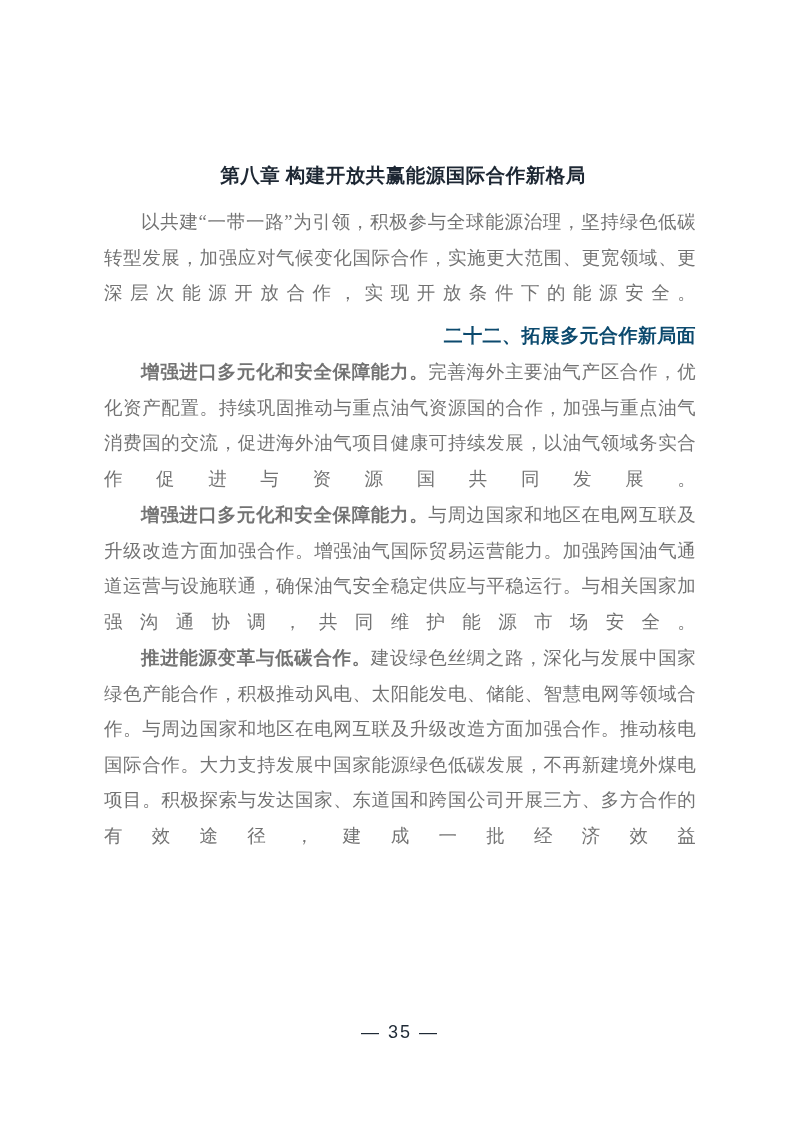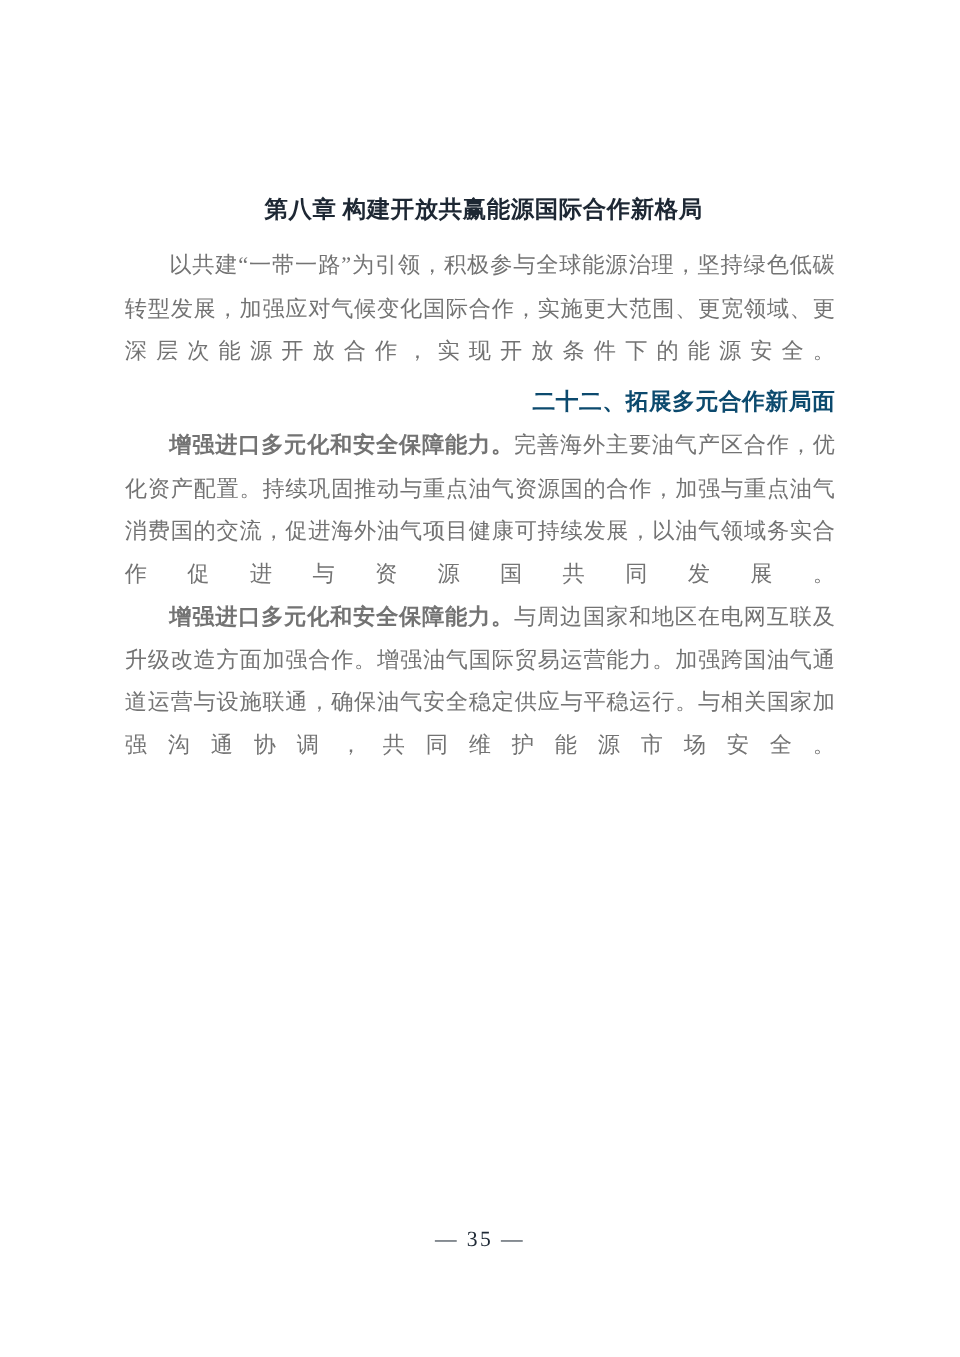--- a/index.html
+++ b/index.html
@@ -62,35 +62,36 @@
   }
   .page-number {
     position: absolute;
     left: 0;
     right: 0;
     bottom: 88px;
     text-align: center;
     font-size: 18px;
     color: #1f2a36;
     letter-spacing: 2px;
-    font-family: Liberation Serif, serif;
+    font-family: Liberation Sans, sans-serif;
   }
 </style>
 </head>
 <body>
 
 <div class="page">
 
   <h1 class="chapter-title">第八章  构建开放共赢能源国际合作新格局</h1>
 
   <p class="para last-justify">以共建“一带一路”为引领，积极参与全球能源治理，坚持绿色低碳转型发展，加强应对气候变化国际合作，实施更大范围、更宽领域、更深层次能源开放合作，实现开放条件下的能源安全。</p>
 
   <h2 class="section-heading">二十二、拓展多元合作新局面</h2>
 
   <p class="para last-justify"><span class="lead">增强进口多元化和安全保障能力。</span><span>完善海外主要油气产区合作，优化资产配置。持续巩固推动与重点油气资源国的合作，加强与重点油气消费国的交流，促进海外油气项目健康可持续发展，以油气领域务实合作促进与资源国共同发展。</span></p>
 
   <p class="para last-justify"><span class="lead">增强进口多元化和安全保障能力。</span><span>与周边国家和地区在电网互联及升级改造方面加强合作。增强油气国际贸易运营能力。加强跨国油气通道运营与设施联通，确保油气安全稳定供应与平稳运行。与相关国家加强沟通协调，共同维护能源市场安全。</span></p>
 
 
+  <p class="para last-justify"><span class="lead">推进能源变革与低碳合作。</span><span>建设绿色丝绸之路，深化与发展中国家绿色产能合作，积极推动风电、太阳能发电、储能、智慧电网等领域合作。与周边国家和地区在电网互联及升级改造方面加强合作。推动核电国际合作。大力支持发展中国家能源绿色低碳发展，不再新建境外煤电项目。积极探索与发达国家、东道国和跨国公司开展三方、多方合作的有效途径，建成一批经济效益</span></p>
 
   <div class="page-number">— 35 —</div>
 
 </div>
 
 </body></html>

